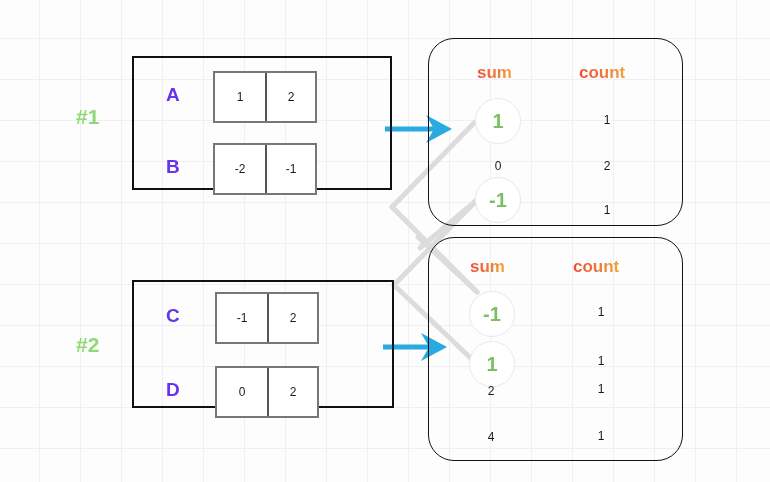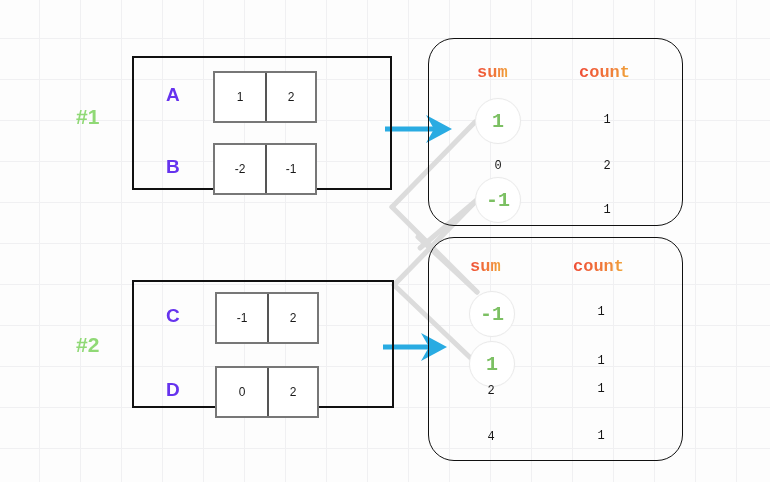--- a/index.html
+++ b/index.html
@@ -71,21 +71,20 @@
   }
   .pair .cell + .cell { border-left: 2px solid #555555; }
 
   
   .result-panel {
     position: absolute;
     border: 1.6px solid #111111;
     border-radius: 26px;
     background: transparent;
     box-sizing: border-box;
-    font-family: Liberation Mono, monospace;
   }
   #result-panel-1 { left: 428px; top: 38px; width: 255px; height: 188px; }
   #result-panel-2 { left: 428px; top: 237px; width: 255px; height: 224px; }
 
   .col-header {
     position: absolute;
     font-size: 17px;
     font-weight: 700;
     background: linear-gradient(100deg, #ef4b36 0%, #f0763a 55%, #f0a93a 100%);
     -webkit-background-clip: text;

